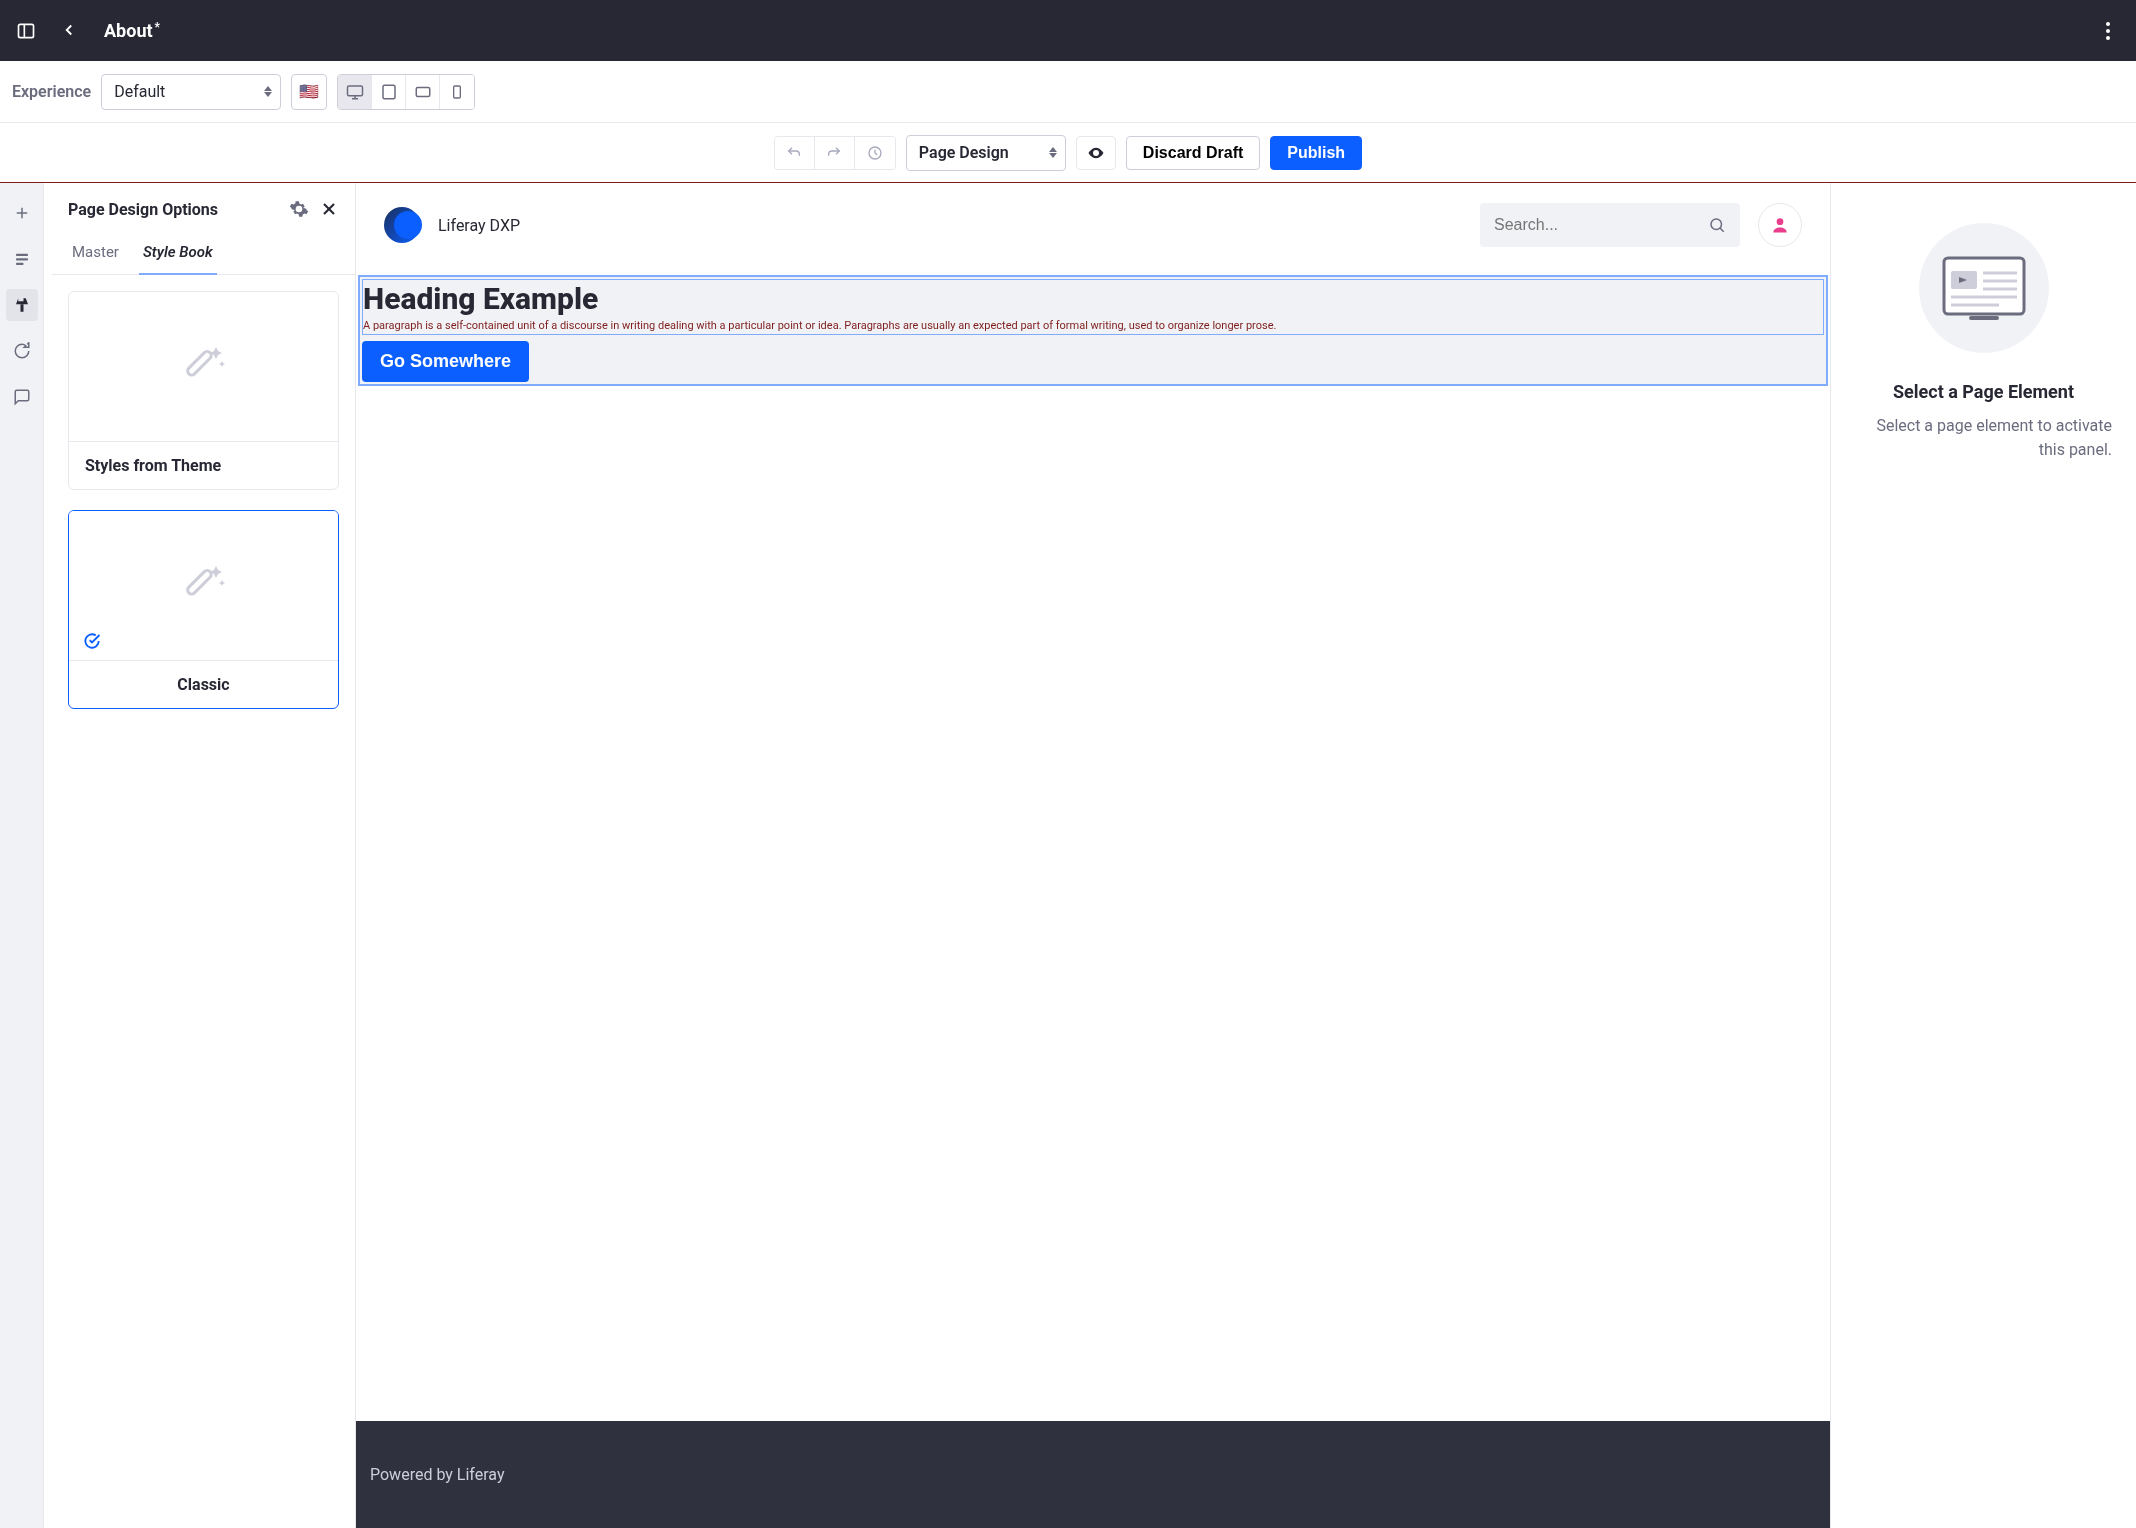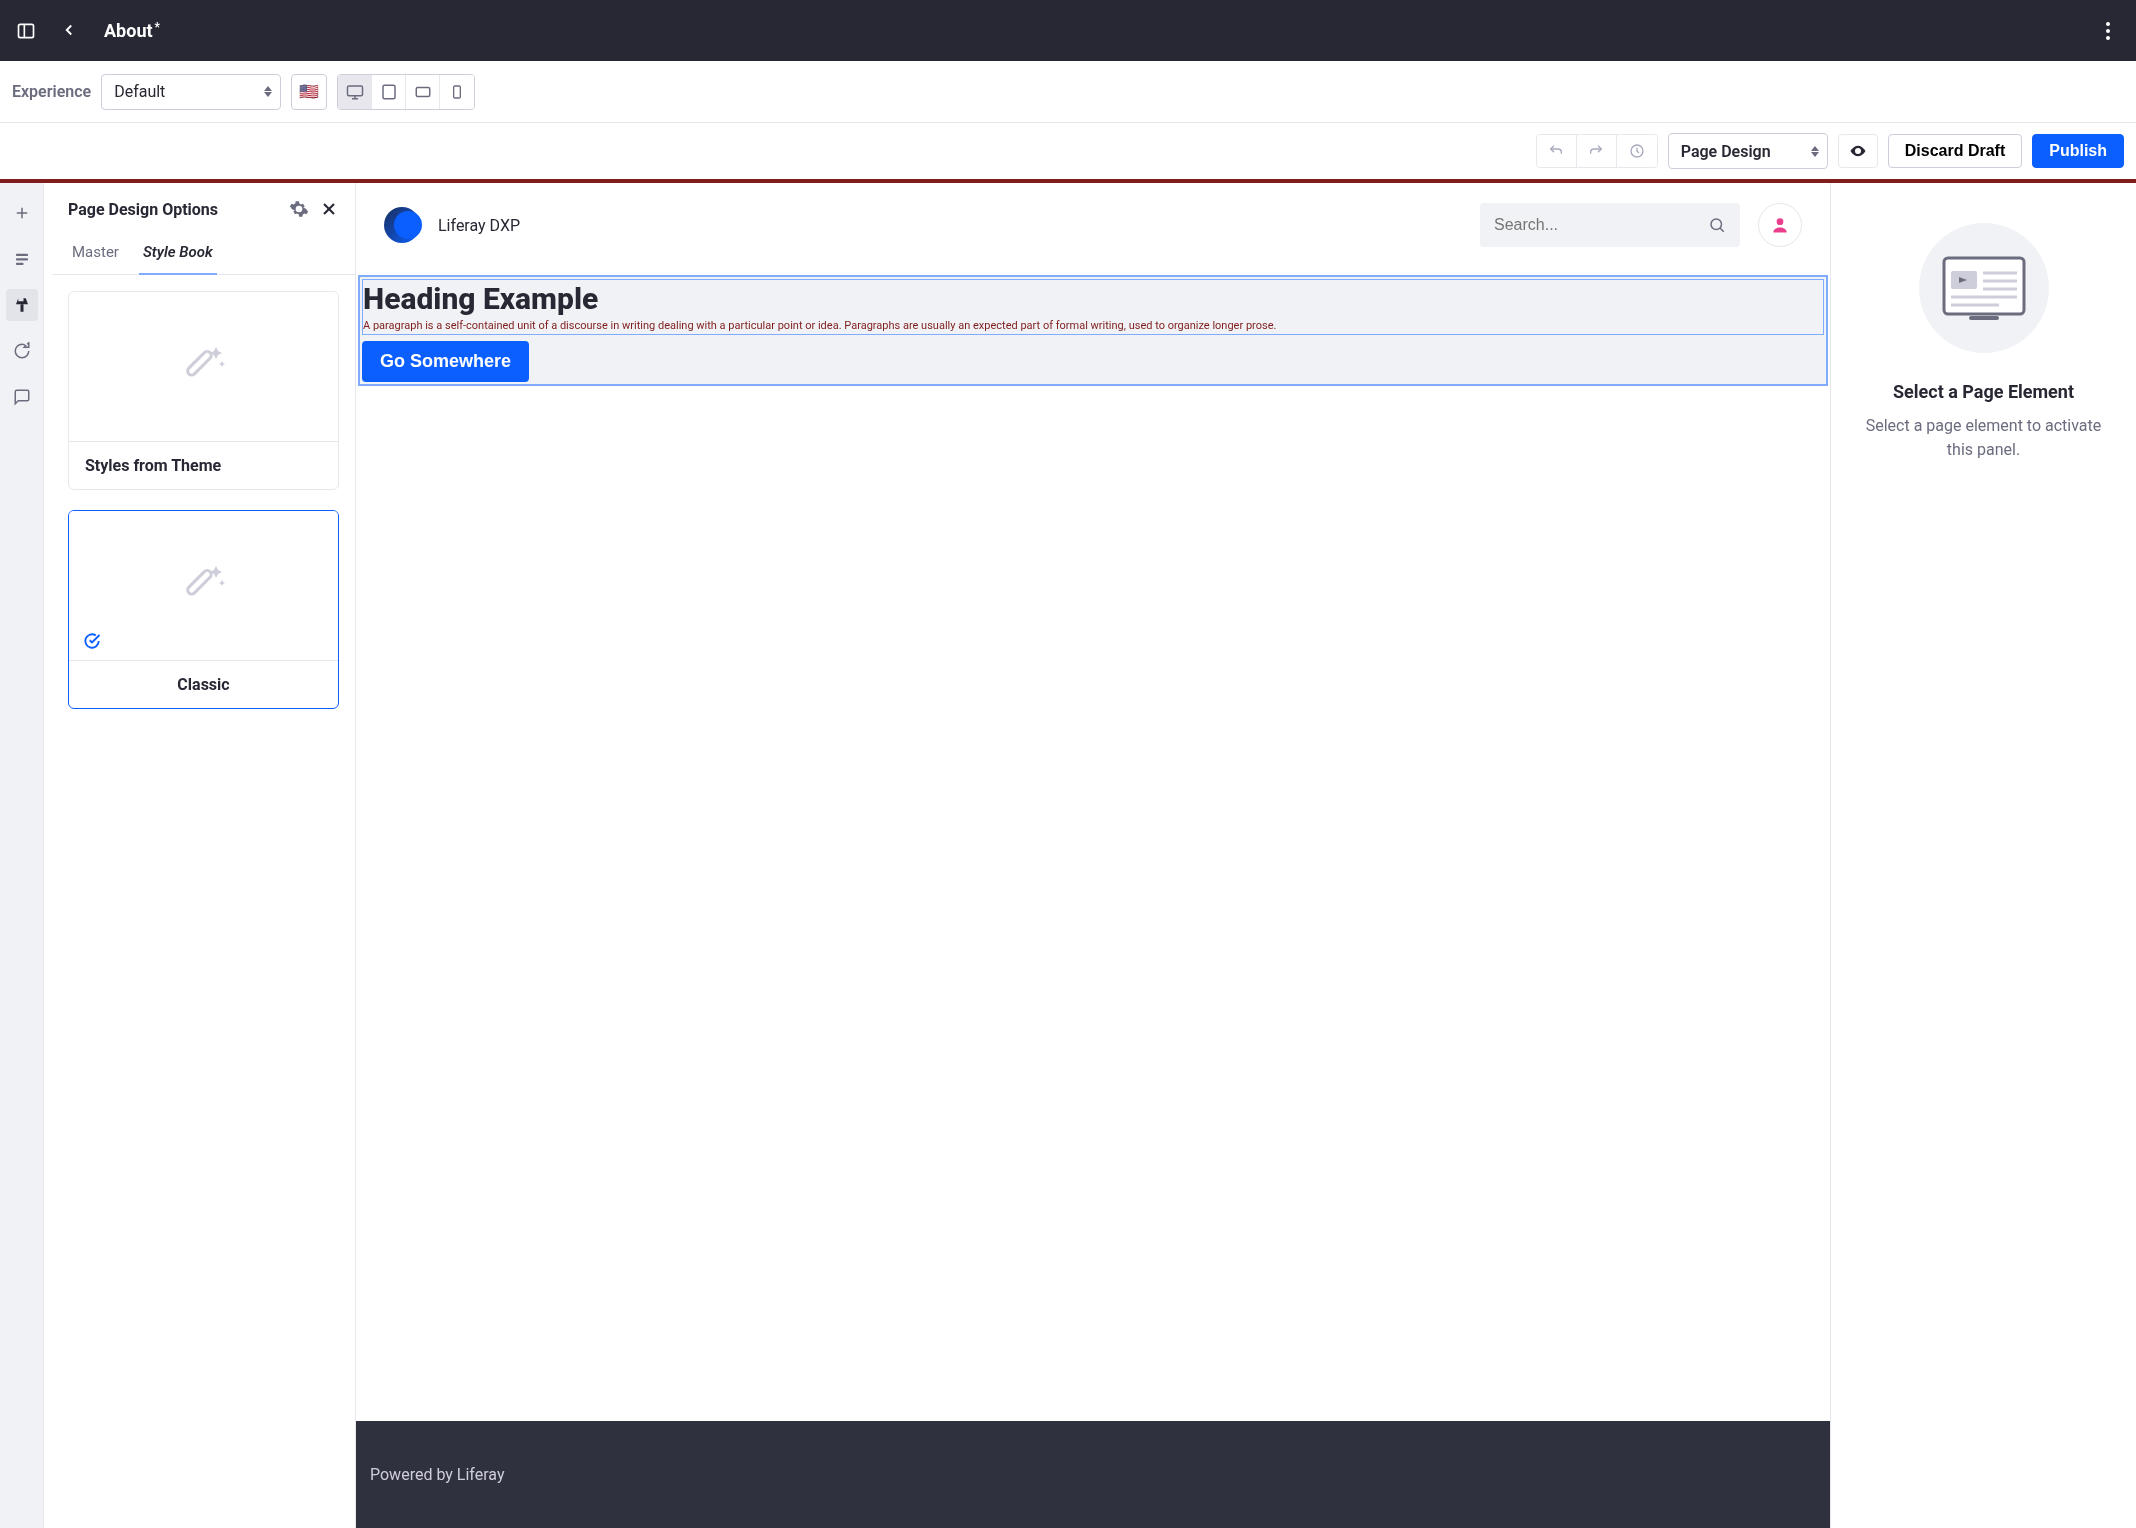--- a/index.html
+++ b/index.html
@@ -22,21 +22,21 @@
 .select-box .chevrons { position: absolute; right: 8px; display: flex; flex-direction: column; gap: 1px; }
 .select-box .chevrons::before { content: ""; width: 0; height: 0; border-left: 4px solid transparent; border-right: 4px solid transparent; border-bottom: 5px solid #6b6c7e; }
 .select-box .chevrons::after { content: ""; width: 0; height: 0; border-left: 4px solid transparent; border-right: 4px solid transparent; border-top: 5px solid #6b6c7e; }
 .flag-btn { border: 1px solid #cdced9; border-radius: 4px; width: 36px; height: 36px; display: flex; align-items: center; justify-content: center; cursor: pointer; background: #fff; }
 .device-group { display: flex; border: 1px solid #cdced9; border-radius: 4px; overflow: hidden; height: 36px; }
 .device-btn { width: 34px; height: 34px; display: flex; align-items: center; justify-content: center; cursor: pointer; background: #fff; border-right: 1px solid #e7e7ed; }
 .device-btn:last-child { border-right: none; }
 .device-btn.active { background: #e7e7ed; }
 
 
-.toolbar-bar { background: #fff; border-bottom: 4px solid #7f1d1d; height: 60px; display: flex; align-items: center; justify-content: flex-end; padding: 0 12px; gap: 10px; }
+.toolbar-bar { background: #fff; border-bottom: 1px solid #7f1d1d; height: 60px; display: flex; align-items: center; justify-content: center; padding: 0 12px; gap: 10px; }
 .icon-btn-group { display: flex; border: 1px solid #e7e7ed; border-radius: 4px; overflow: hidden; height: 34px; }
 .icon-btn { width: 40px; height: 32px; display: flex; align-items: center; justify-content: center; cursor: pointer; background: #fff; color: #a7a9bc; border-right: 1px solid #e7e7ed; }
 .icon-btn:last-child { border-right: none; }
 .icon-btn-single { border: 1px solid #e7e7ed; border-radius: 4px; width: 40px; height: 34px; display: flex; align-items: center; justify-content: center; cursor: pointer; background: #fff; }
 .btn { border: 1px solid #cdced9; border-radius: 4px; height: 34px; padding: 0 16px; display: flex; align-items: center; font-weight: 600; cursor: pointer; background: #fff; font-size: 16px; }
 .btn-primary { background: #0b5fff; color: #fff; border-color: #0b5fff; }
 
 
 .main-layout { display: flex; height: calc(100vh - 183px); }
 
@@ -78,21 +78,21 @@
 .content-inner h1 { font-size: 30px; font-weight: 800; padding: 0 0 2px 0; }
 .content-inner p { font-size: 11px; color: #7f1d1d; line-height: 1.4; }
 .content-btn { background: #0b5fff; color: #fff; border: none; border-radius: 4px; padding: 10px 18px; font-size: 18px; font-weight: 600; margin-top: 6px; cursor: pointer; }
 
 .site-footer { background: #30313f; color: #cdced9; padding: 44px 14px; margin-top: auto; font-size: 16px; }
 
 
 .right-panel { width: 306px; background: #fff; border-left: 1px solid #e7e7ed; display: flex; flex-direction: column; align-items: center; padding: 40px 24px; }
 .right-panel .placeholder-img { width: 130px; height: 130px; border-radius: 50%; background: #f1f2f5; display: flex; align-items: center; justify-content: center; margin-bottom: 28px; position: relative; }
 .right-panel h3 { font-size: 18px; font-weight: 700; margin-bottom: 12px; text-align: center; }
-.right-panel p { color: #6b6c7e; text-align: center; font-size: 16px; line-height: 1.5; }
+.right-panel p { color: #6b6c7e; text-align: right; font-size: 16px; line-height: 1.5; }
 
 
 svg { display: block; }
 </style>
 </head>
 <body>
 
 <div class="top-header">
   <span class="icon-sidebar">
     <svg width="20" height="20" viewBox="0 0 24 24" fill="none" stroke="#fff" stroke-width="2">

